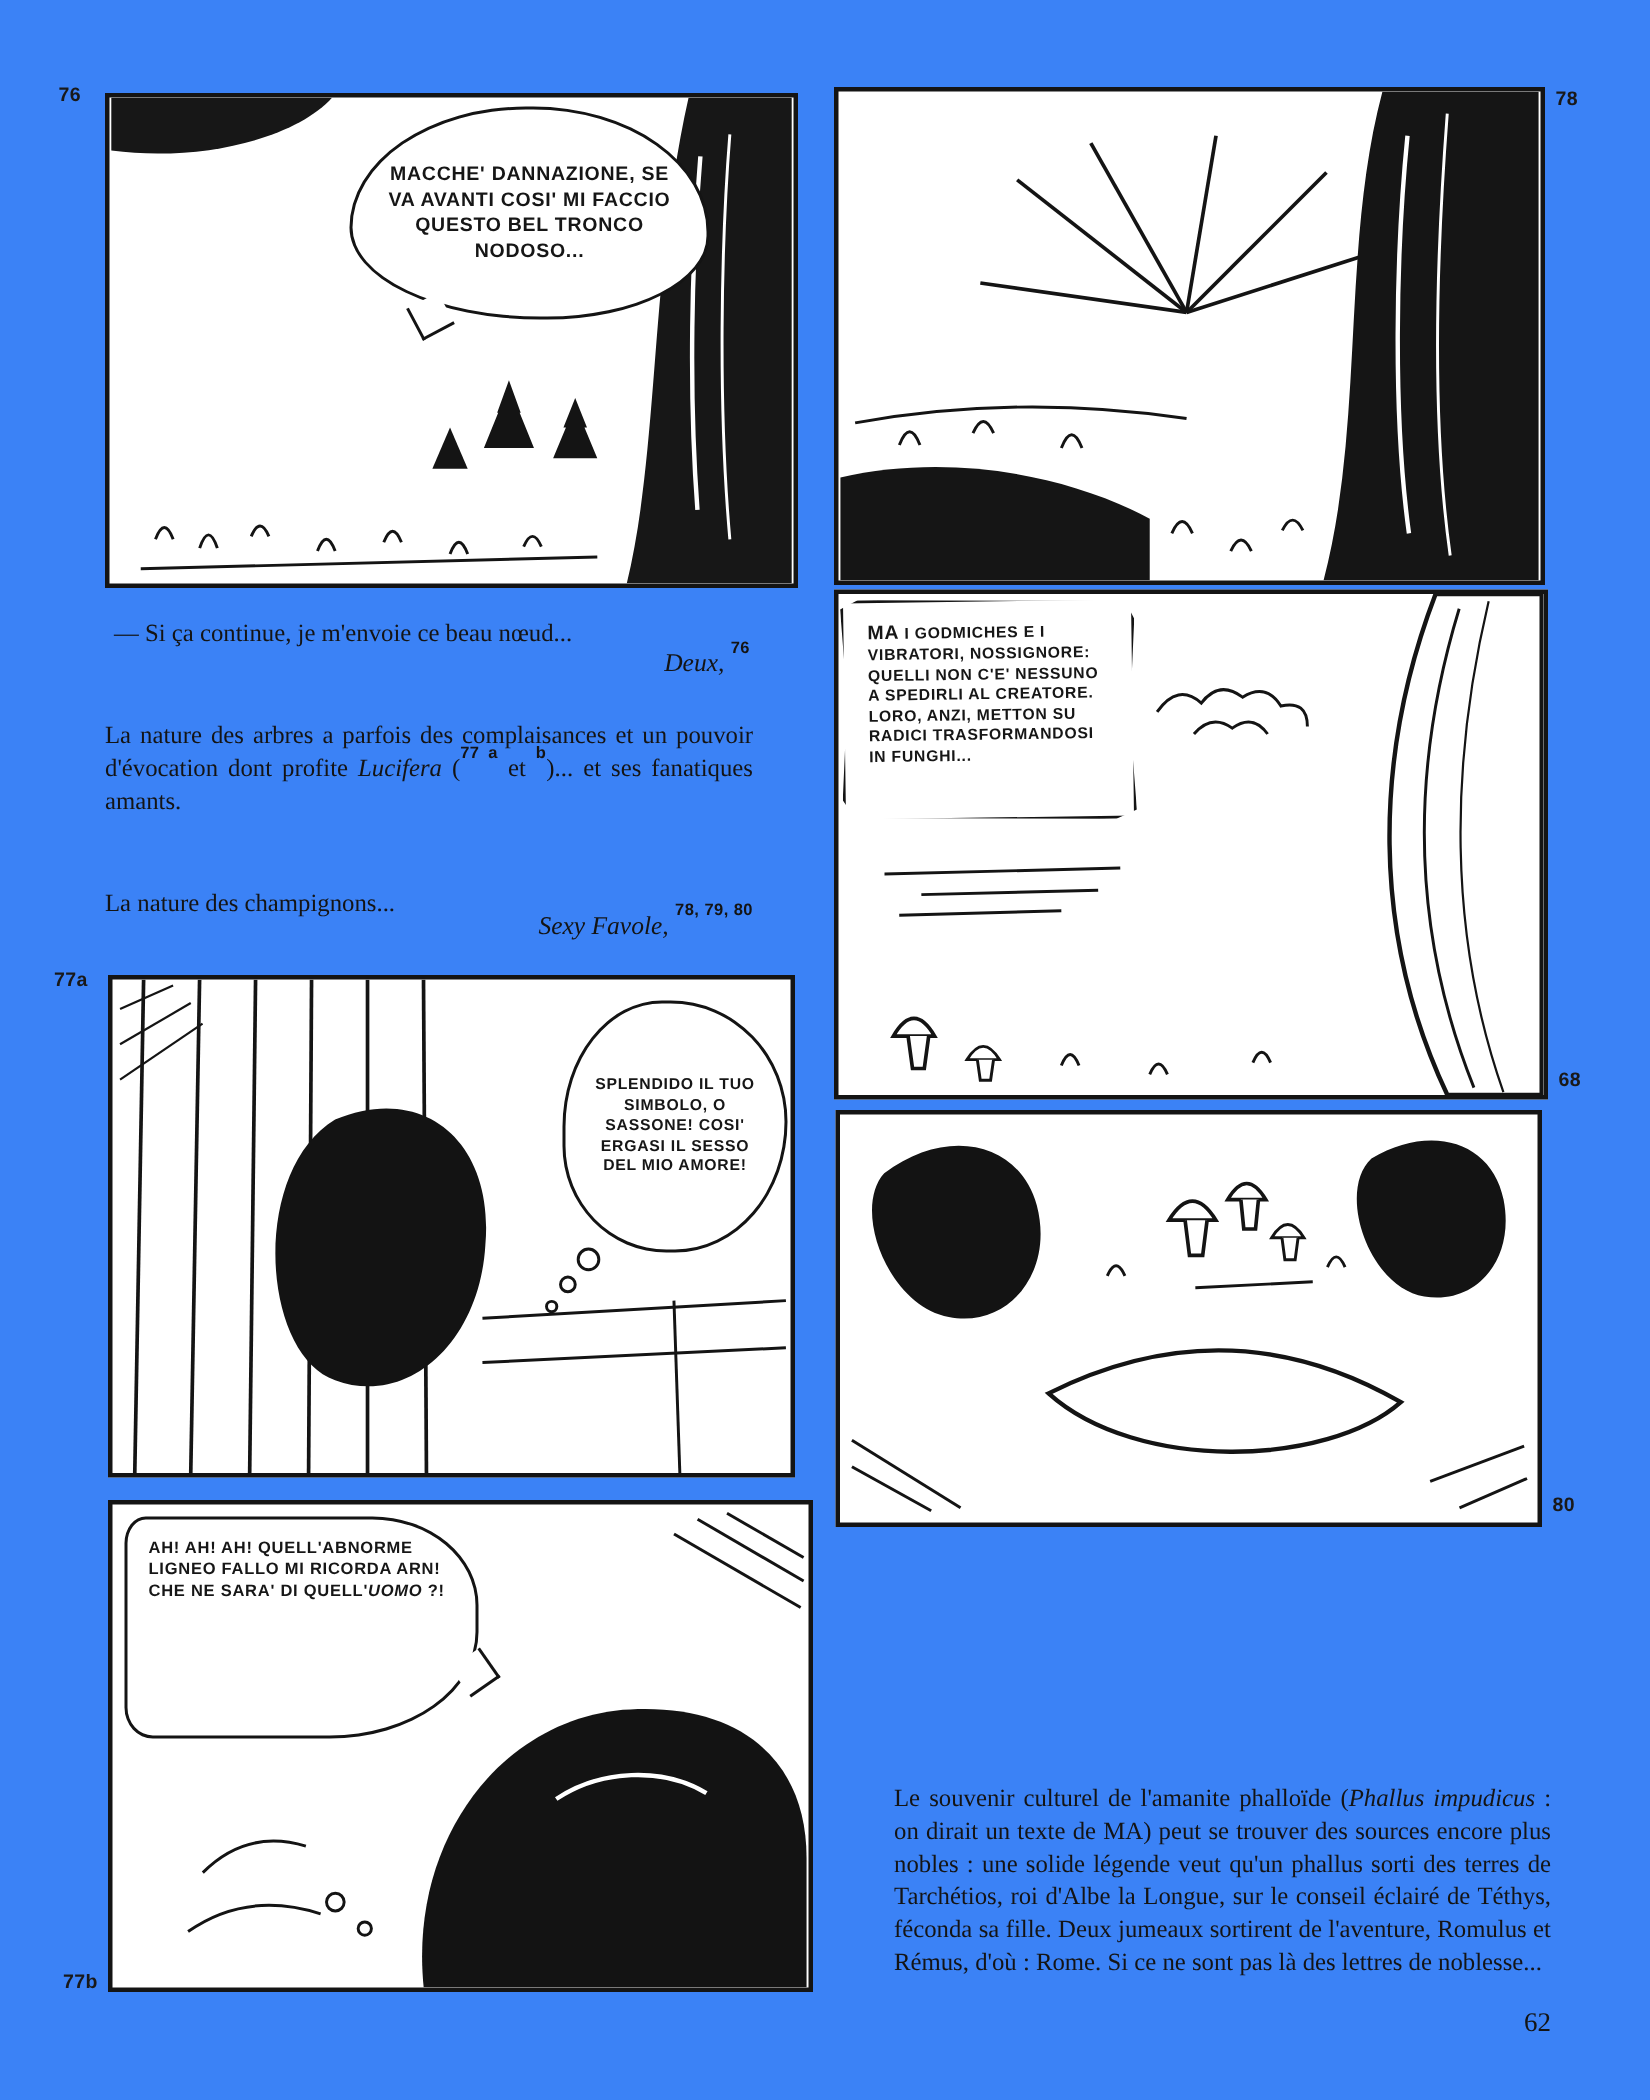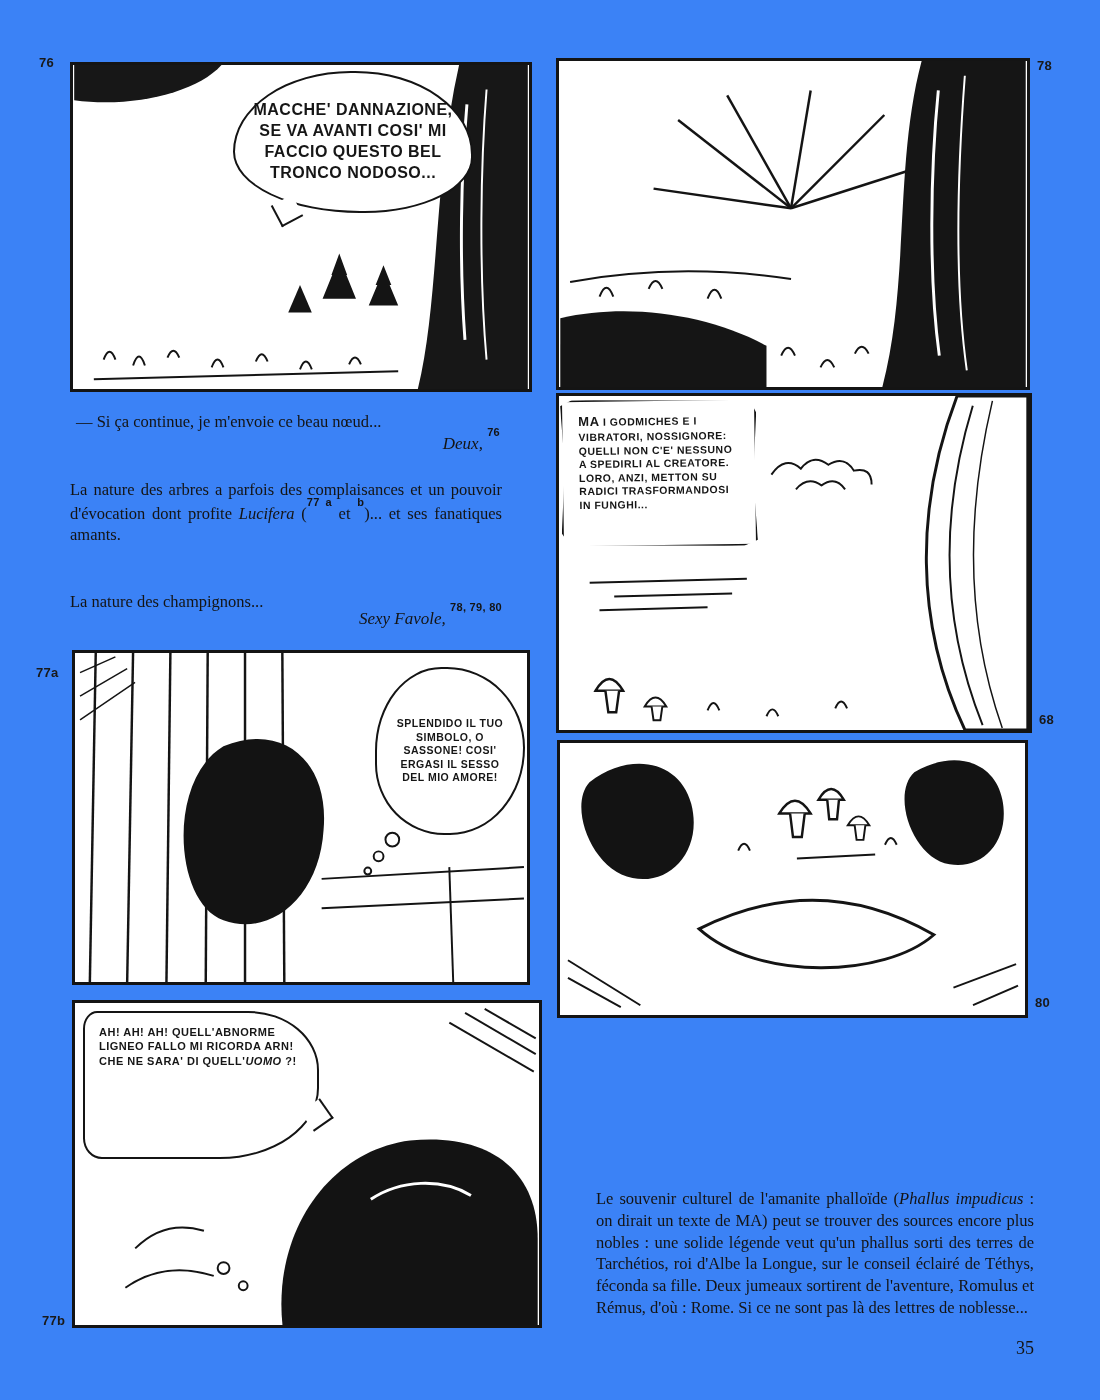--- a/index.html
+++ b/index.html
@@ -34,21 +34,21 @@
 </style>
 </head>
 <body>
 
 <div class="sheet">
 
   <span class="plabel" style="left:39px;top:55px;">76</span>
   <span class="plabel" style="left:1037px;top:58px;">78</span>
   <span class="plabel" style="left:1039px;top:712px;">68</span>
   <span class="plabel" style="left:1035px;top:995px;">80</span>
-  <span class="plabel" style="left:36px;top:645px;margin-top:20px;">77a</span>
+  <span class="plabel" style="left:36px;top:645px;">77a</span>
   <span class="plabel" style="left:42px;top:1313px;">77b</span>
 
   <section class="panel" style="left:70px;top:62px;width:462px;height:330px;">
     <svg viewBox="0 0 462 330">
       <path d="M0 0 L150 0 C125 28 60 44 0 36 Z" fill="#171717"></path>
       <path d="M392 0 L462 0 L462 330 L350 330 C372 240 366 115 392 0 Z" fill="#171717"></path>
       <path d="M400 40 C394 110 392 200 398 280" stroke="#fff" stroke-width="3" fill="none"></path>
       <path d="M420 25 C414 100 412 210 420 300" stroke="#fff" stroke-width="2" fill="none"></path>
       <path d="M253 238 l17 -42 l17 42 z M262 214 l8 -22 l8 22 z" fill="#141414"></path>
       <path d="M300 245 l15 -36 l15 36 z M307 224 l8 -20 l8 20 z" fill="#141414"></path>
@@ -58,21 +58,21 @@
           <path d="M60 306 q6 -18 12 0"></path>
           <path d="M95 298 q6 -14 12 0"></path>
         <path d="M140 308 q6 -16 12 0"></path>
           <path d="M185 302 q6 -15 12 0"></path>
           <path d="M230 310 q6 -16 12 0"></path>
         <path d="M280 305 q6 -14 12 0"></path>
           <path d="M20 320 L330 312"></path>
       </g>
     </svg>
     <div class="bubble" style="left:160px;top:6px;width:240px;height:142px;padding:12px 16px;border-radius:50% 50% 46% 54% / 58% 60% 40% 44%;">
-      <span class="lettering" style="font-size:16px;text-align:center;">MACCHE' DANNAZIONE, SE VA AVANTI COSI' MI FACCIO QUESTO BEL TRONCO NODOSO...</span>
+      <span class="lettering" style="font-size:13px;text-align:center;">MACCHE' DANNAZIONE, SE VA AVANTI COSI' MI FACCIO QUESTO BEL TRONCO NODOSO...</span>
       <span class="tail" style="left:40px;bottom:-12px;transform:rotate(62deg);"></span>
     </div>
   </section>
 
   <section class="panel" style="left:556px;top:58px;width:474px;height:332px;">
     <svg viewBox="0 0 474 332">
       <g stroke="#141414" stroke-width="2.5">
         <path d="M235 150 L120 60"></path>
           <path d="M235 150 L170 35"></path>
           <path d="M235 150 L255 30"></path>
@@ -229,15 +229,15 @@
         <span>AH! AH! AH! QUELL'ABNORME LIGNEO FALLO MI RICORDA ARN! CHE NE SARA' DI QUELL'</span><i style="font-weight:bold;">UOMO</i><span> ?!</span>
       </span>
       <span class="tail" style="right:-12px;bottom:30px;transform:rotate(-35deg);"></span>
     </div>
   </section>
 
   <p class="body-text" style="left:596px;top:1188px;width:438px;">
     <span>Le souvenir culturel de l'amanite phalloïde (</span><i>Phallus impudicus</i><span> : on dirait un texte de MA) peut se trouver des sources encore plus nobles : une solide légende veut qu'un phallus sorti des terres de Tarchétios, roi d'Albe la Longue, sur le conseil éclairé de Téthys, féconda sa fille. Deux jumeaux sortirent de l'aventure, Romulus et Rémus, d'où : Rome. Si ce ne sont pas là des lettres de noblesse...</span>
   </p>
 
-  <span class="pageno" style="left:1016px;top:1338px;">35</span>
+  <span class="pageno" style="left:1016px;top:1338px;">62</span>
 
 </div>
 
 </body></html>

